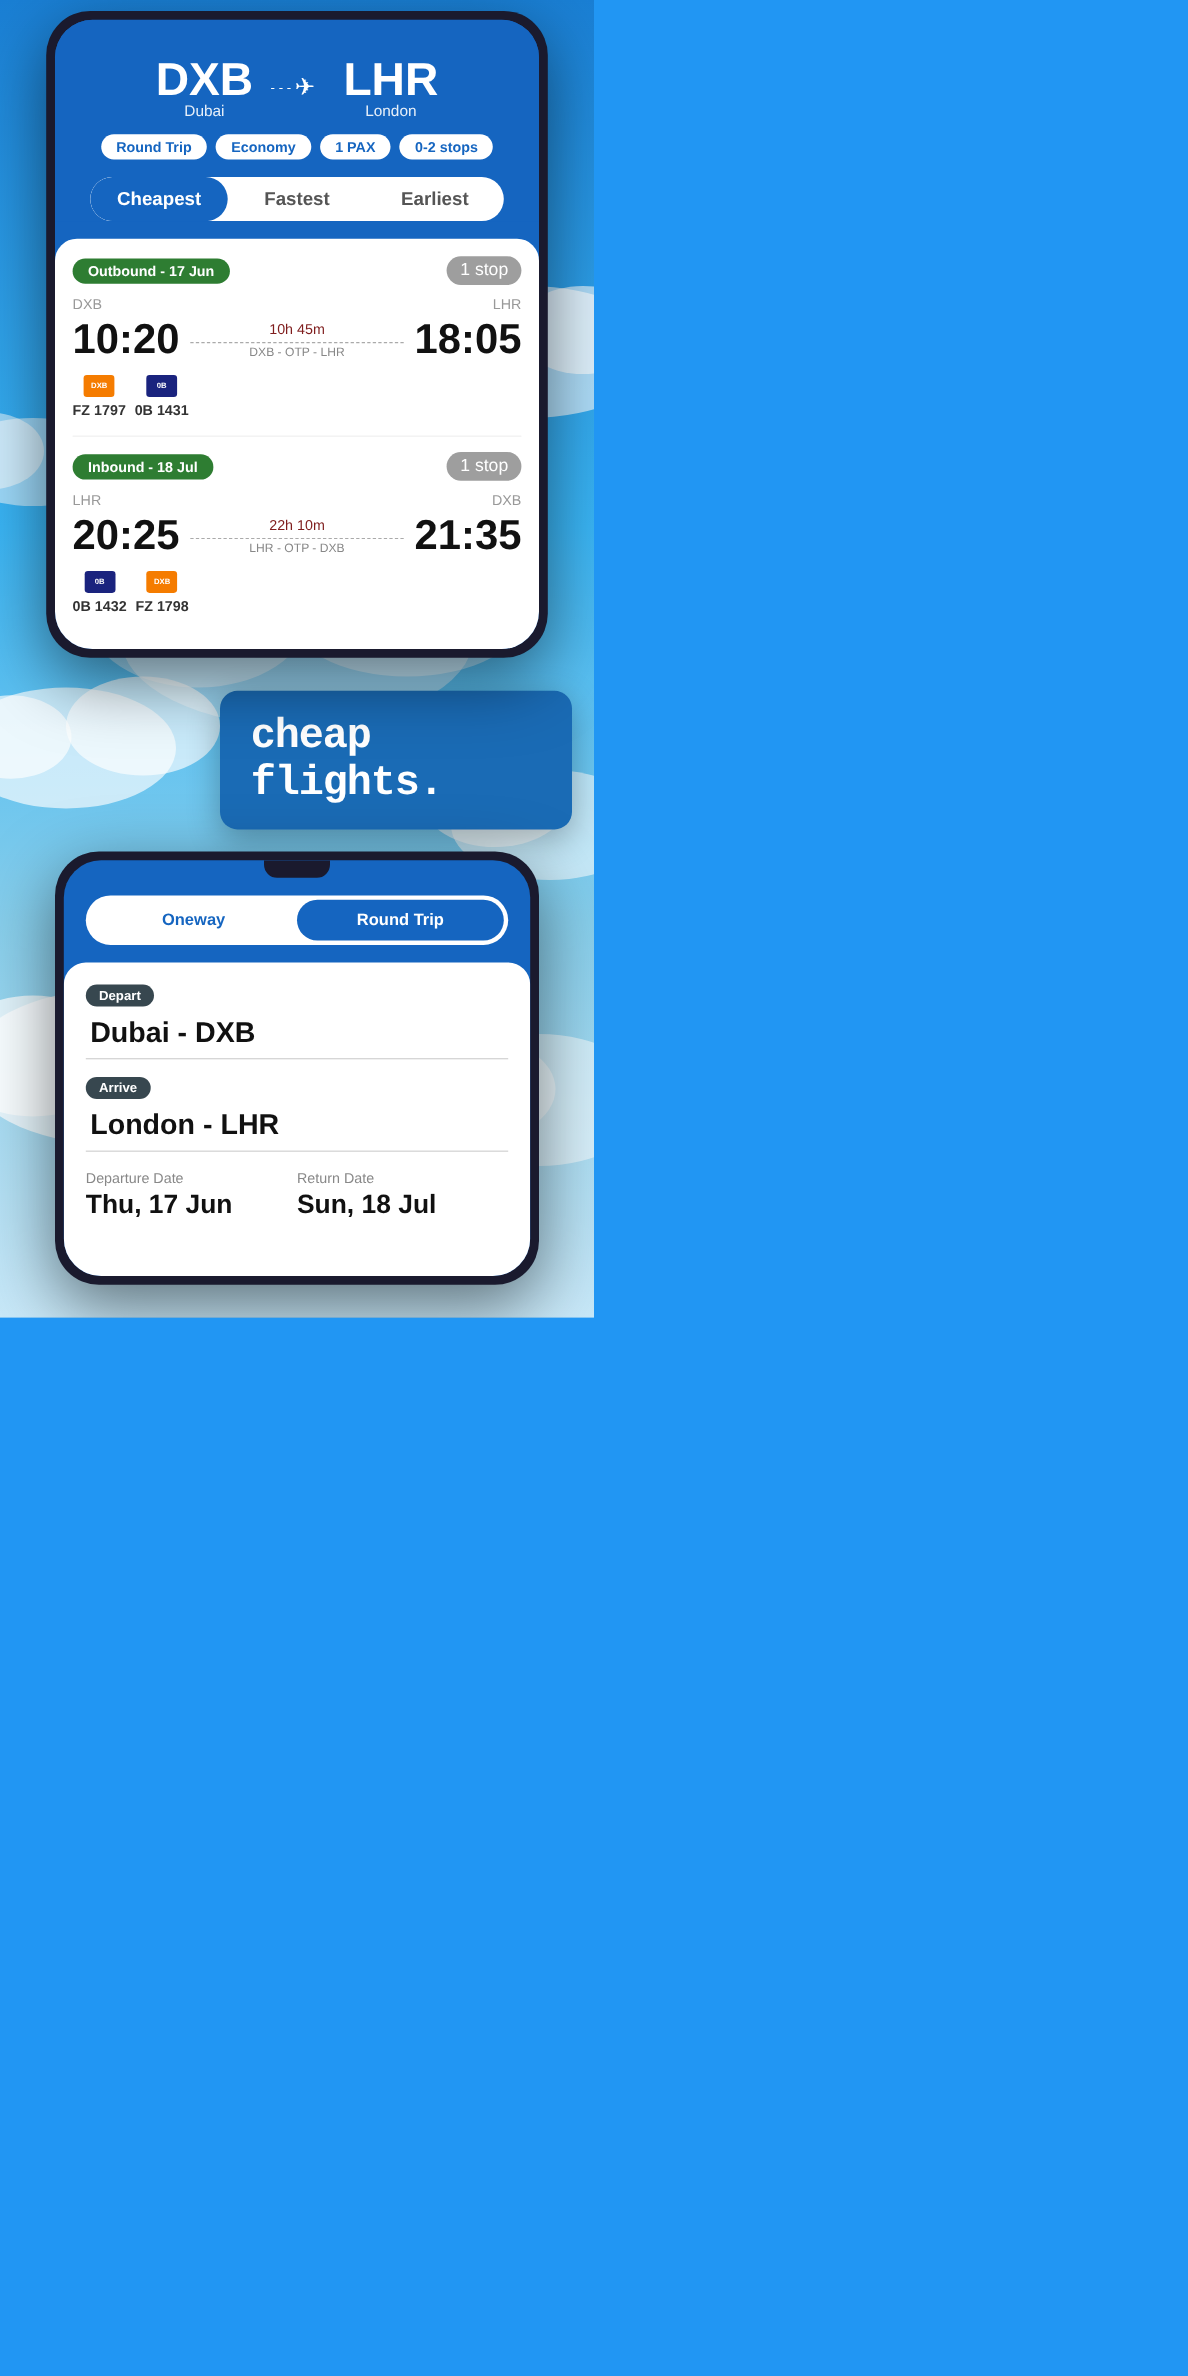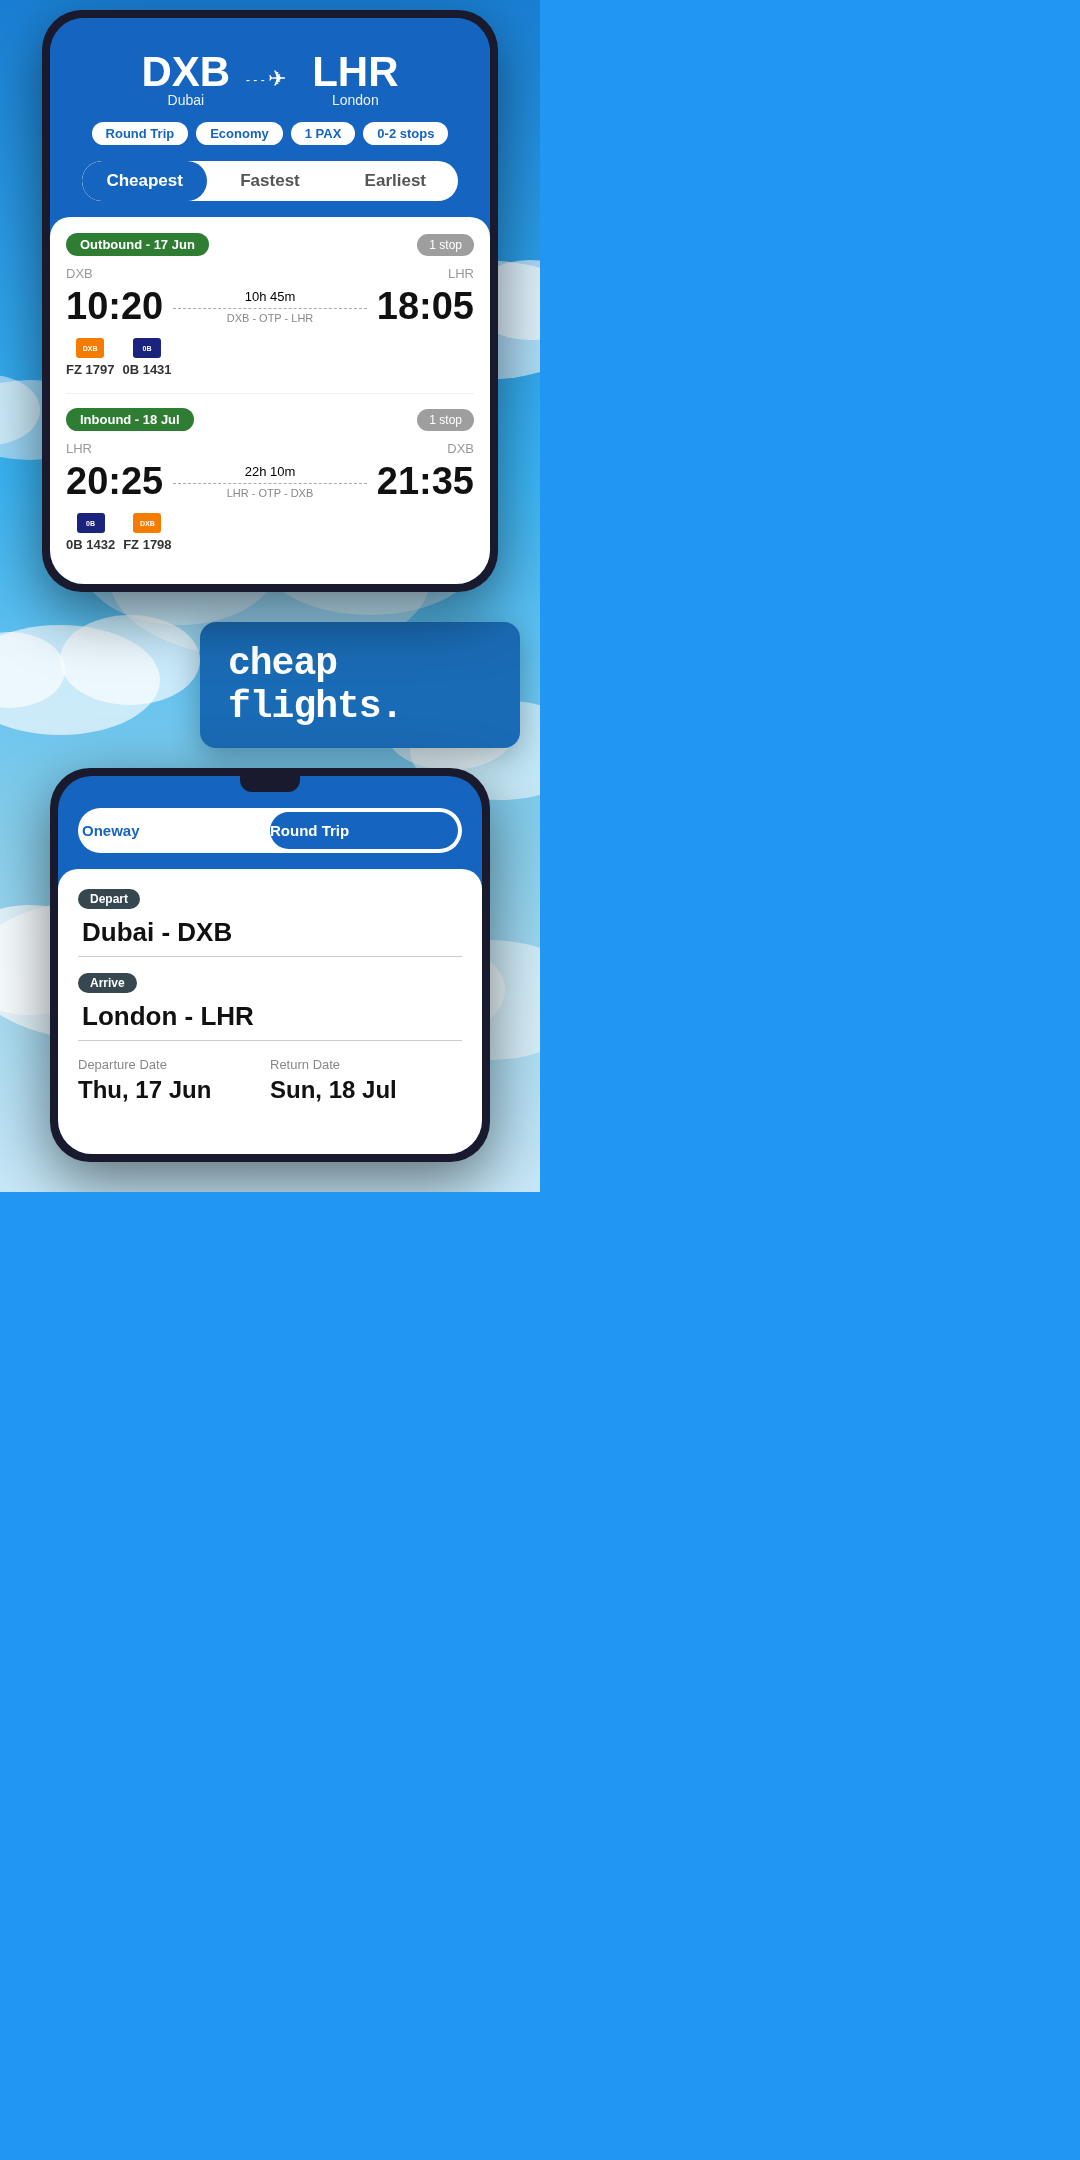--- a/index.html
+++ b/index.html
@@ -139,21 +139,21 @@
       padding: 4px 14px;
       font-size: 13px;
       font-weight: 700;
     }
 
     .stop-badge {
       background: #9e9e9e;
       color: white;
       border-radius: 20px;
       padding: 4px 12px;
-      font-size: 12px;
+      font-size: 16px;
     }
 
     .flight-info {
       display: flex;
       justify-content: space-between;
       align-items: center;
       margin-bottom: 4px;
     }
 
     .airport-label {
@@ -176,21 +176,21 @@
     }
 
     .route-middle {
       text-align: center;
       flex: 1;
       padding: 0 10px;
     }
 
     .route-duration {
       font-size: 13px;
-      color: #000000;
+      color: #7f1d1d;
       margin-bottom: 4px;
       text-align: center;
     }
 
     .route-line {
       display: flex;
       align-items: center;
       justify-content: center;
     }
 
@@ -299,21 +299,21 @@
       display: flex;
       margin: 16px 20px;
       background: white;
       border-radius: 30px;
       padding: 4px;
       position: relative;
     }
 
     .trip-toggle-option {
       flex: 1;
-      text-align: left;
+      text-align: center;
       padding: 10px 0;
       font-size: 15px;
       font-weight: 600;
       z-index: 2;
       position: relative;
       cursor: pointer;
       color: #1565c0;
       border-radius: 26px;
     }
 

